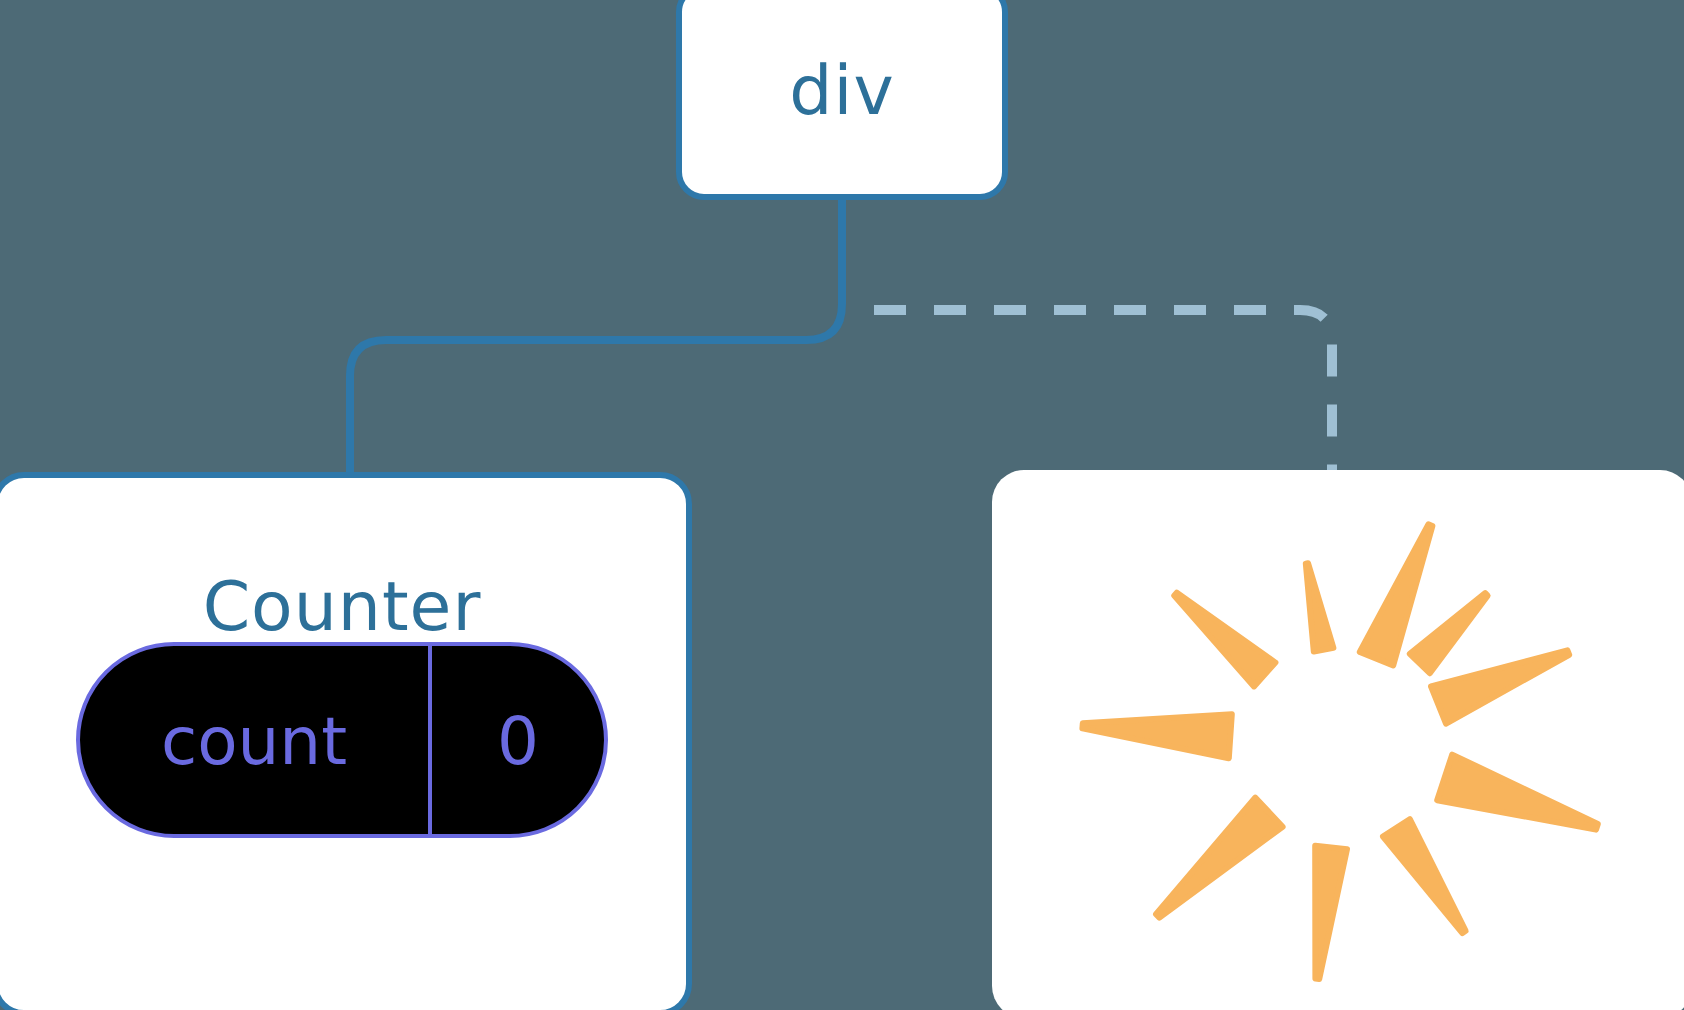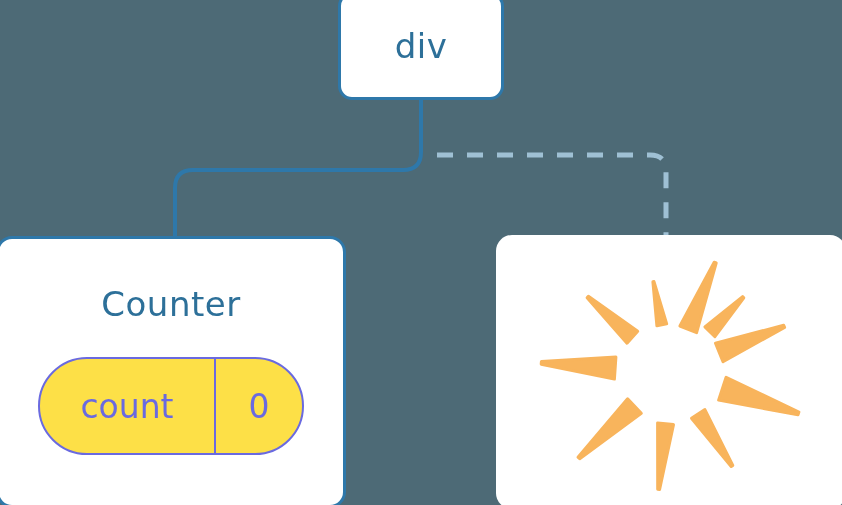--- a/index.html
+++ b/index.html
@@ -68,21 +68,20 @@
     display: flex;
     flex-direction: column;
     align-items: center;
     padding-top: 48px;
   }
   .node-left .node-title {
     font-size: 34px;
     color: #2d7099;
     letter-spacing: 0.5px;
     line-height: 1;
-    margin-bottom: 36px;
   }
 
   
   .node-right {
     left: 496px;
     top: 235px;
     width: 350px;
     height: 274px;
     border-radius: 16px;
     overflow: hidden;
@@ -91,21 +90,21 @@
   
   .state-pill {
     position: relative;
     width: 266px;
     height: 98px;
     border: 2px solid #6a6ae0;
     border-radius: 49px;
     box-sizing: border-box;
     display: flex;
     align-items: stretch;
-    background: #fde047;
+    background: #000000;
   }
   .pill-key,
   .pill-val {
     display: flex;
     align-items: center;
     justify-content: center;
     color: #6a6ae0;
     font-size: 33px;
     line-height: 1;
   }

